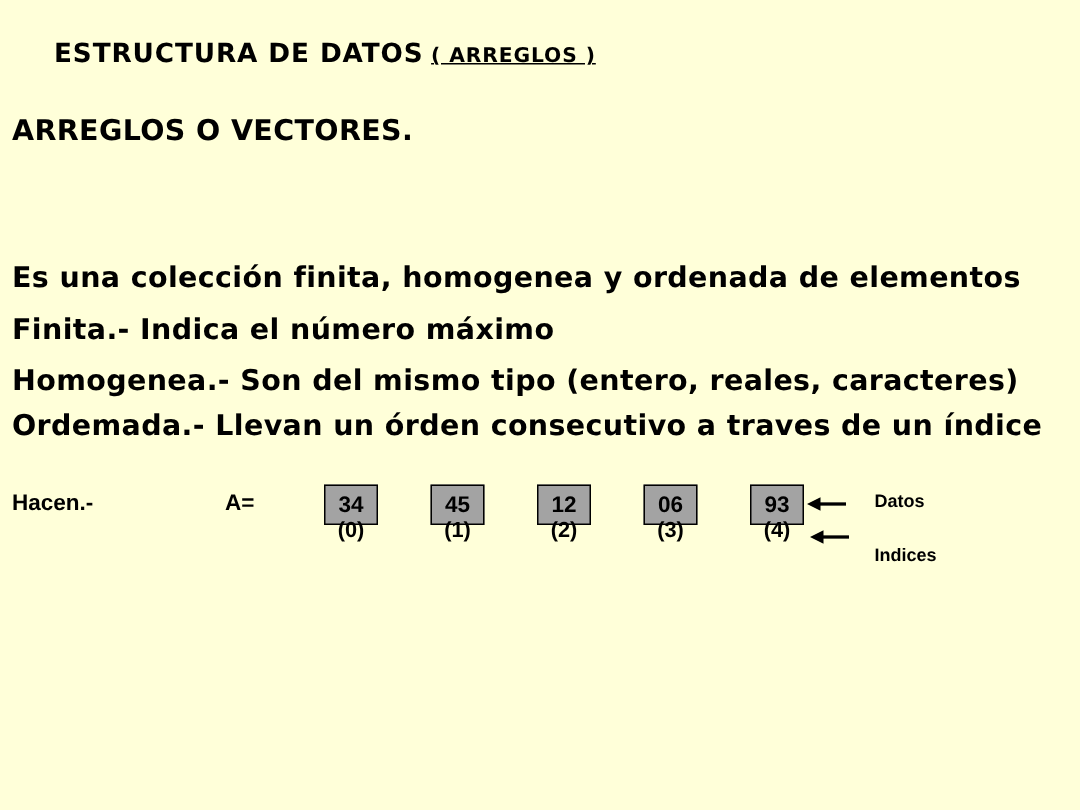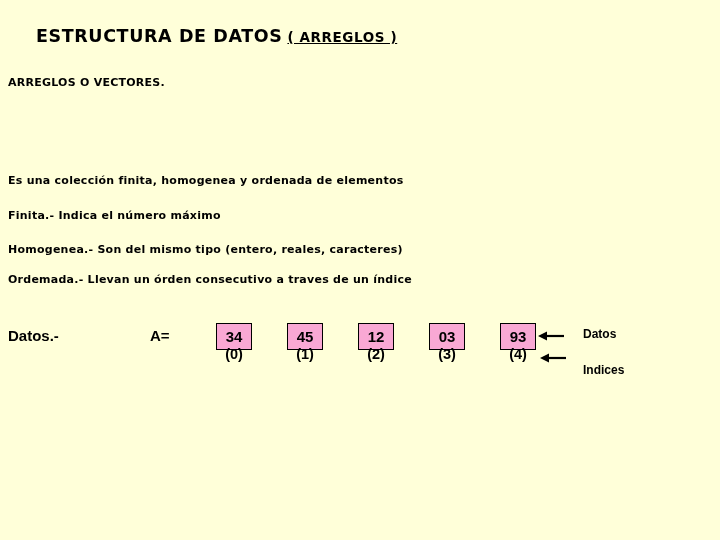--- a/index.html
+++ b/index.html
@@ -45,21 +45,21 @@
     margin-left: 5px;
     text-decoration: underline;
   }
 
   
   .body-line {
     position: absolute;
     left: 8px;
     font-family: "DejaVu Sans", sans-serif;
     font-weight: bold;
-    font-size: 11px;
+    font-size: 19px;
     color: #000000;
     white-space: nowrap;
     letter-spacing: 0.25px;
   }
   .l1 { top: 76px; }
   .l2 { top: 110px; }
   .l3 { top: 174px; }
   .l4 { top: 209px; }
   .l5 { top: 243px; }
   .l6 { top: 273px; }
@@ -97,21 +97,21 @@
     position: absolute;
     top: 0;
     width: 36px;
     height: 27px;
   }
   .cell-box {
     width: 36px;
     height: 27px;
     border: 1.6px solid #000000;
     box-sizing: border-box;
-    background: #f9a8d4;
+    background: #a3a3a3;
     display: flex;
     align-items: center;
     justify-content: center;
     font-family: "Liberation Sans", sans-serif;
     font-weight: bold;
     font-size: 15px;
     color: #000000;
     line-height: 1;
   }
   .cell-index {
@@ -162,38 +162,38 @@
 
 
   <div class="body-line l3"><span>Es una colección </span><span class="u">finita</span><span>, </span><span class="u">homogenea</span><span> y </span><span class="u">ordenada</span><span> de elementos</span></div>
 
   <div class="body-line l4">Finita.- Indica el número máximo</div>
 
   <div class="body-line l5">Homogenea.- Son del mismo tipo (entero, reales, caracteres)</div>
 
   <div class="body-line l6">Ordemada.- Llevan un órden consecutivo a traves de un índice</div>
 
-  <div class="ejem-label">Datos.-</div>
+  <div class="ejem-label">Hacen.-</div>
   <div class="a-label">A=</div>
 
   <div class="cells-wrap">
     <div class="cell" style="left:0px;">
       <div class="cell-box">34</div>
       <div class="cell-index">(0)</div>
     </div>
     <div class="cell" style="left:71px;">
       <div class="cell-box">45</div>
       <div class="cell-index">(1)</div>
     </div>
     <div class="cell" style="left:142px;">
       <div class="cell-box">12</div>
       <div class="cell-index">(2)</div>
     </div>
     <div class="cell" style="left:213px;">
-      <div class="cell-box">03</div>
+      <div class="cell-box">06</div>
       <div class="cell-index">(3)</div>
     </div>
     <div class="cell" style="left:284px;">
       <div class="cell-box">93</div>
       <div class="cell-index">(4)</div>
     </div>
   </div>
 
   <div class="arrow arrow-datos">
     <svg width="28" height="12" viewBox="0 0 28 12">

